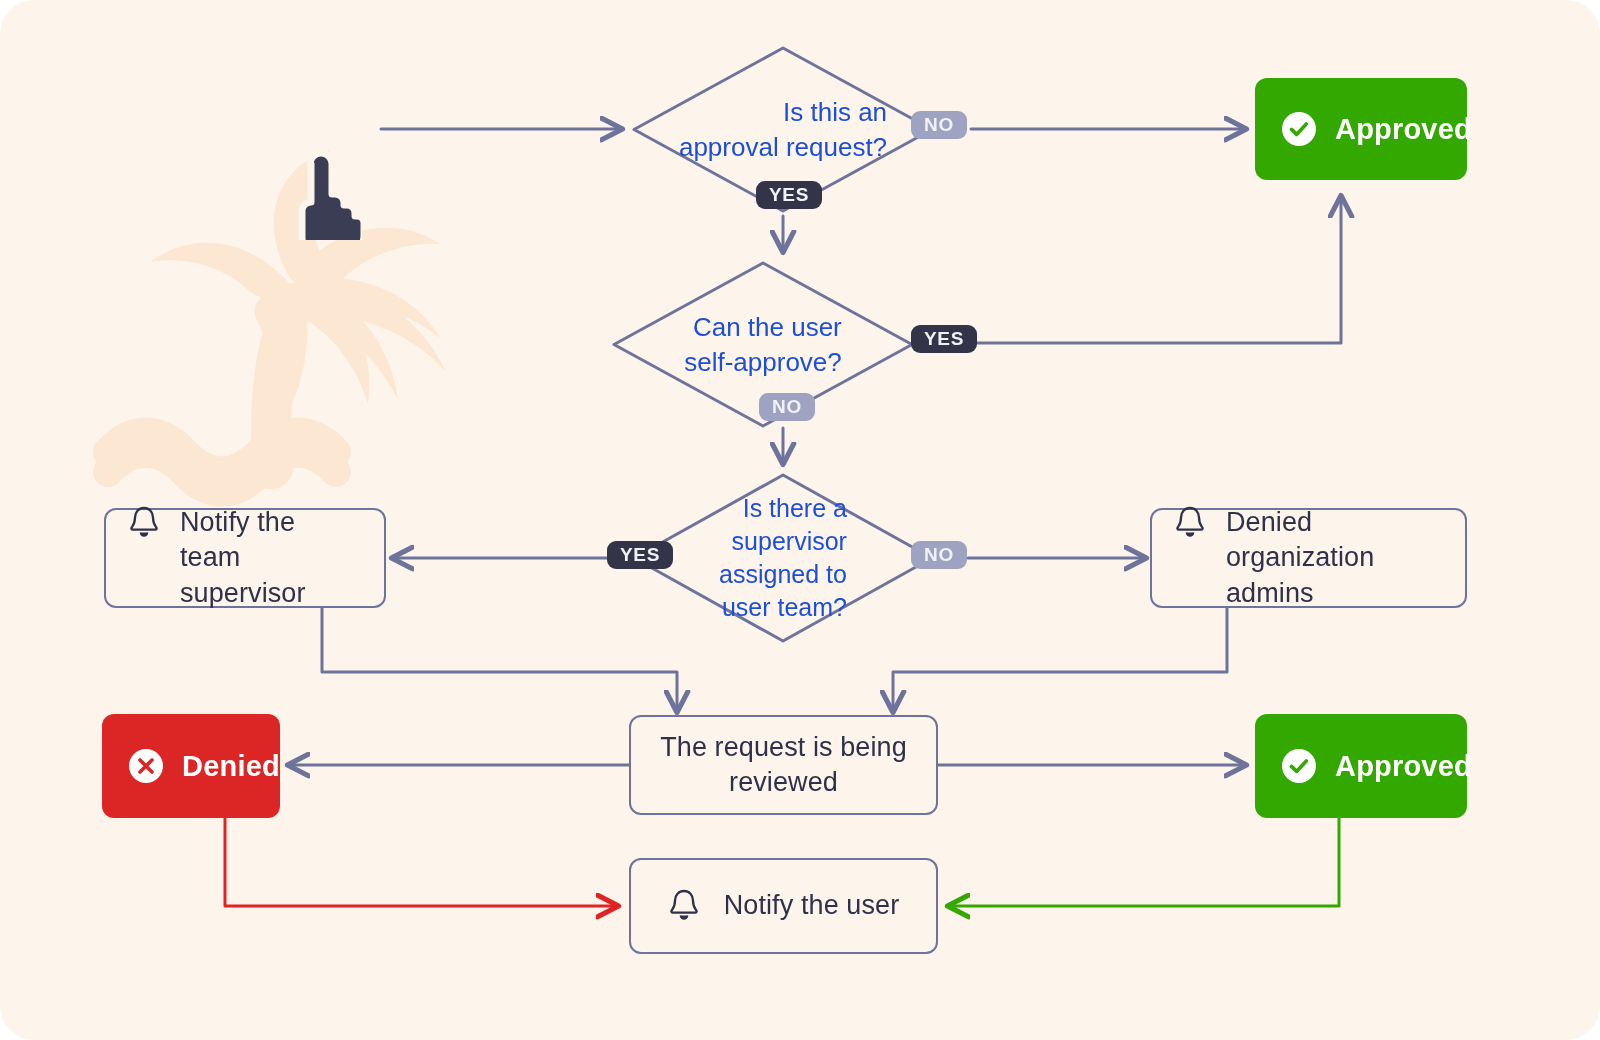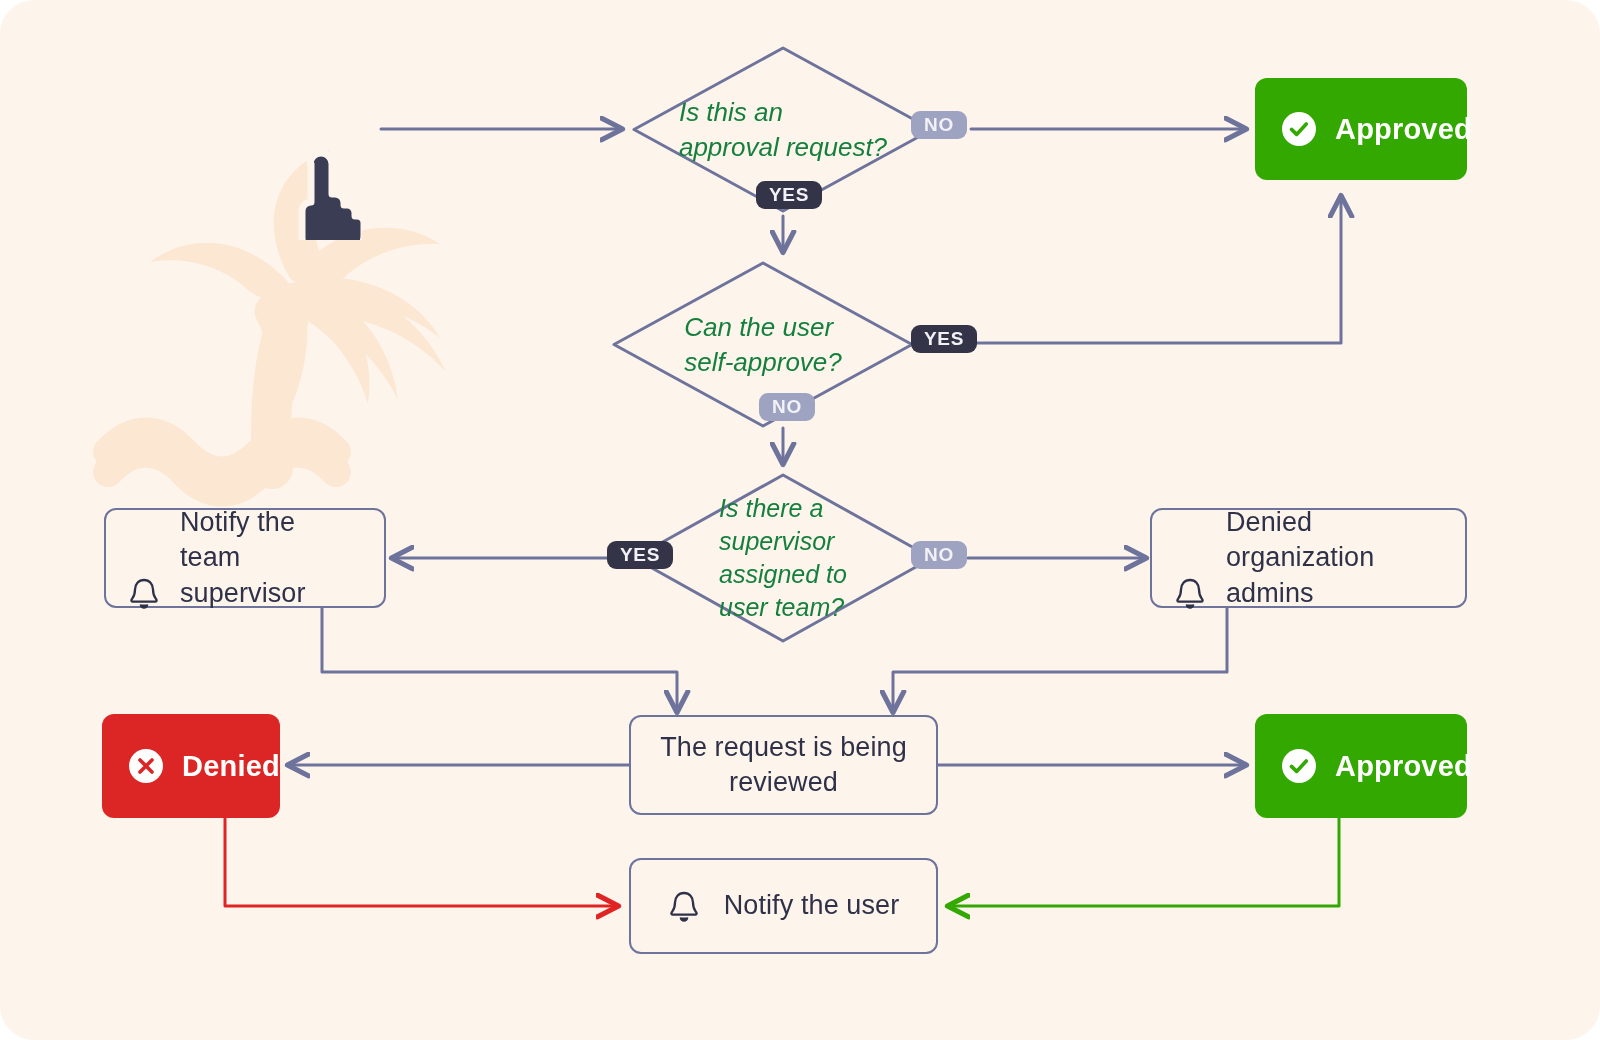--- a/index.html
+++ b/index.html
@@ -55,21 +55,21 @@
     border-radius: 12px;
     background: #fdf4ec;
     color: #2f3149;
     font-size: 27px;
     line-height: 1.3;
     letter-spacing: .1px;
   }
 
   .card .inner {
     display: flex;
-    align-items: flex-end;
+    align-items: flex-start;
     gap: 20px;
     padding: 0 22px;
   }
 
   .card .txt { text-align: left; }
 
   .solid {
     border-radius: 12px;
     color: #ffffff;
     font-size: 29px;
@@ -108,26 +108,25 @@
     position: absolute;
   }
   .diamond svg { position: absolute; left: 0; top: 0; }
   .diamond .dlabel {
     position: absolute;
     left: 0; top: 0;
     width: 100%; height: 100%;
     display: flex;
     align-items: center;
     justify-content: center;
-    text-align: left;
-    color: #15803d;
+    text-align: right;
+    color: #1d4ed8;
     font-size: 26px;
     line-height: 1.32;
     white-space: pre-line;
-    font-style: italic;
   }
 
   
   .chip {
     position: absolute;
     display: flex;
     align-items: center;
     justify-content: center;
     height: 28px;
     padding: 0 13px;

